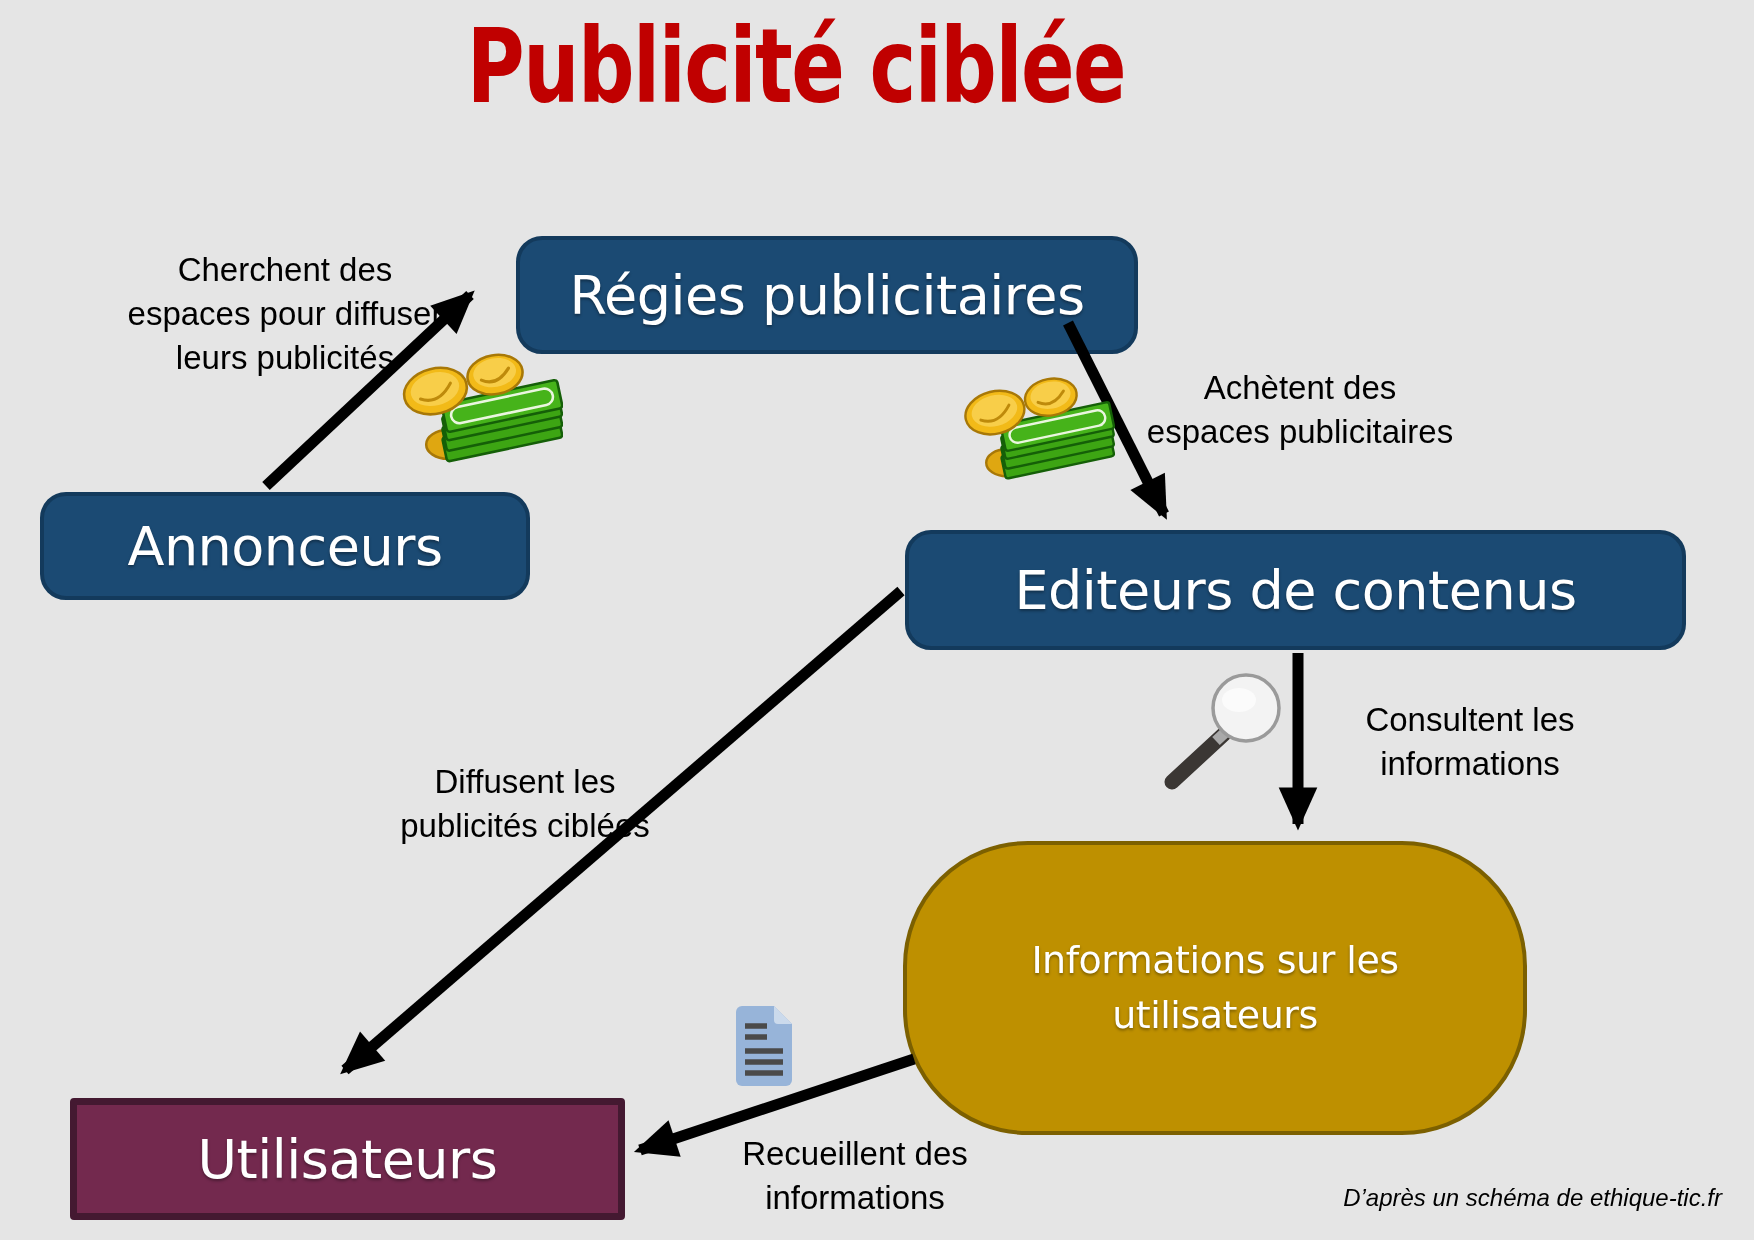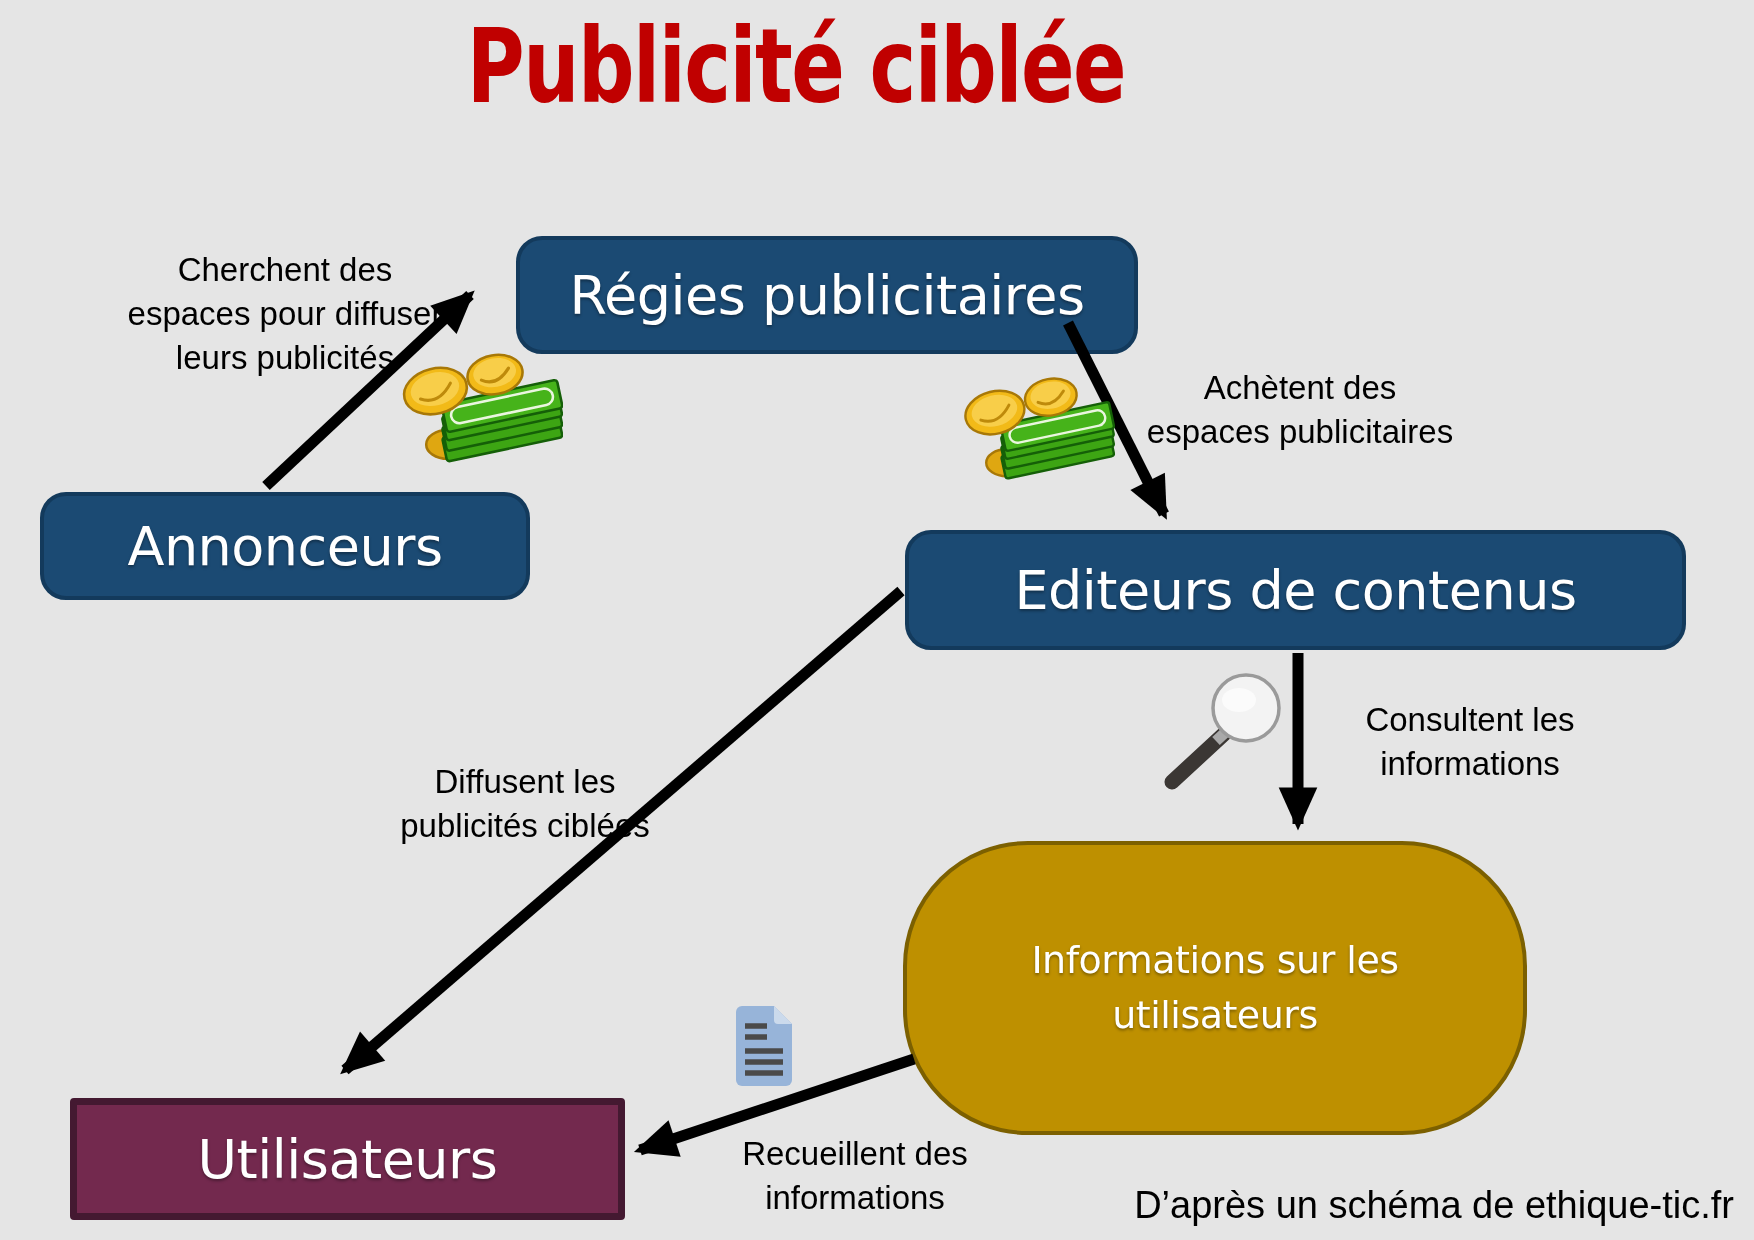--- a/index.html
+++ b/index.html
@@ -52,22 +52,22 @@
     font-size:33px; line-height:1.33; text-align:center;
     white-space:pre-line; z-index:3;
   }
   #label-cherchent   { left:65px;   top:248px;  width:440px; }
   #label-achetent    { left:1105px; top:366px;  width:390px; }
   #label-consultent  { left:1330px; top:698px;  width:280px; }
   #label-diffusent   { left:355px;  top:760px;  width:340px; }
   #label-recueillent { left:660px;  top:1132px; width:390px; }
 
   #attribution {
-    position:absolute; right:20px; top:1184px;
-    font-size:38px; color:#000; z-index:3;
+    position:absolute; right:32px; top:1184px;
+    font-style:italic; font-size:24px; color:#000; z-index:3;
   }
 
   
   #arrows { position:absolute; left:0; top:0; z-index:5; pointer-events:none; }
   .arrow { stroke:var(--arrow-black,#000); stroke-width:11; stroke-linecap:butt; }
   .arrow-head { fill:var(--arrow-black,#000); }
 
   
   .icon { position:absolute; z-index:6; }
   #money-icon-1 { left:388px;  top:350px; }

